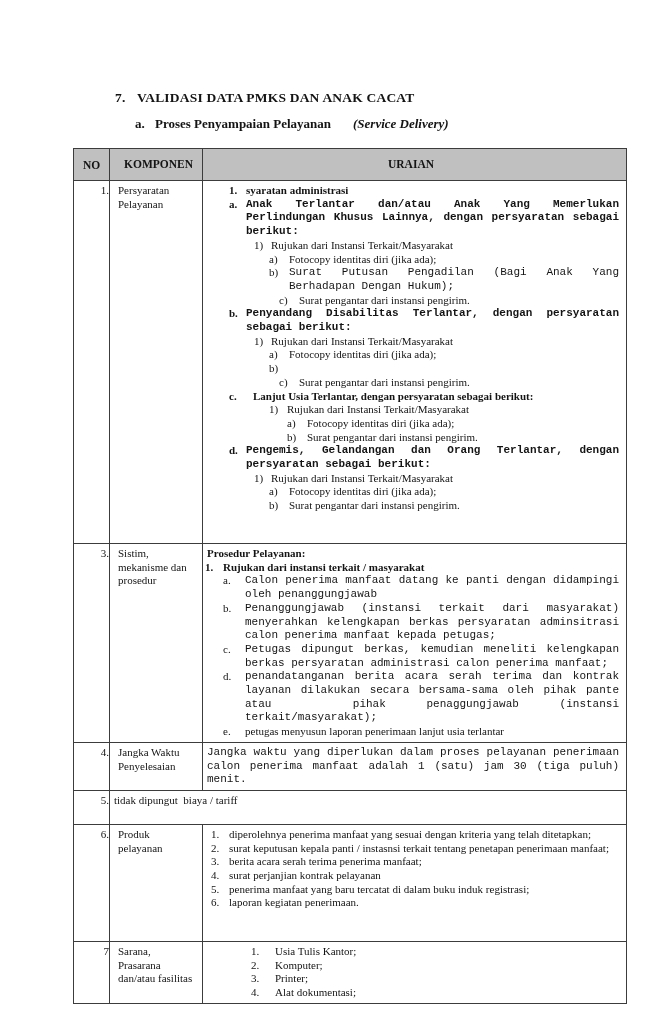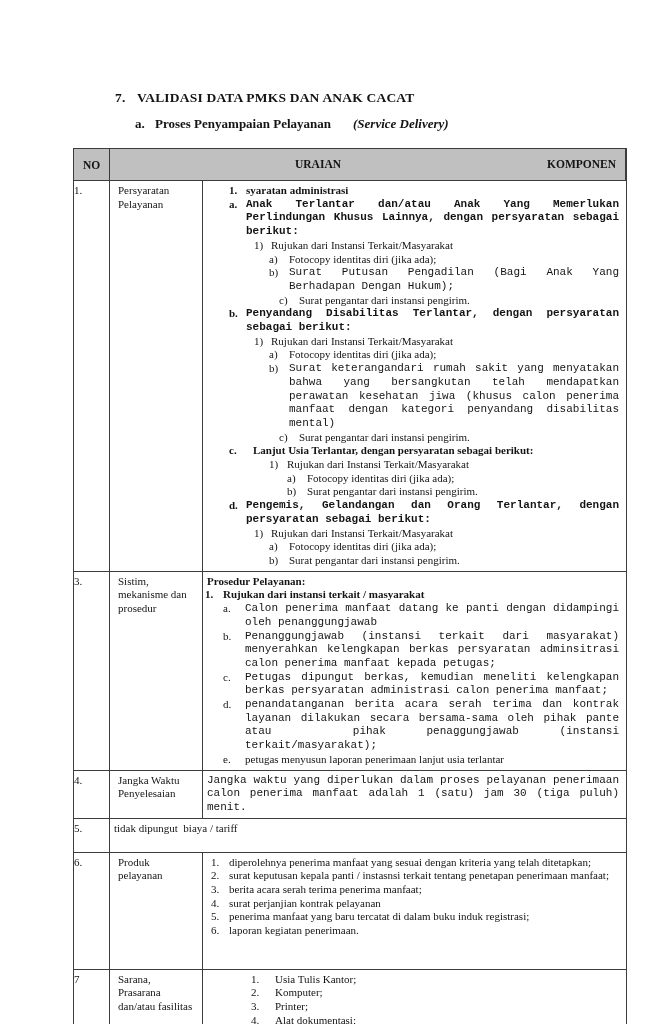--- a/index.html
+++ b/index.html
@@ -22,21 +22,21 @@
     position:absolute;left:73px;top:148px;width:554px;
     border:1px solid #3c3c3c;box-sizing:border-box;
     font-size:11px;line-height:13.7px;
   }
   .hrow{display:flex;background:#c0c0c0;border-bottom:1px solid #3c3c3c;height:31px;
         font-weight:bold;font-size:11.5px;}
   .hrow .hc{display:flex;align-items:center;justify-content:center;box-sizing:border-box;}
   .trow{display:flex;border-bottom:1px solid #3c3c3c;}
   .trow:last-child{border-bottom:none;}
   .c-no{width:36px;flex:none;border-right:1px solid #3c3c3c;box-sizing:border-box;
-        text-align:left;padding-top:3px;}
+        text-align:right;padding-top:3px;}
   .c-kmp{width:93px;flex:none;border-right:1px solid #3c3c3c;box-sizing:border-box;
          padding:3px 3px 3px 8px;white-space:pre-line;}
   .c-ur{flex:1;box-sizing:border-box;padding:3px 7px 3px 0;}
   .h1{min-height:362px;} .h2{min-height:176px;} .h3{min-height:37px;}
   .h4{min-height:33px;}  .h5{min-height:116px;} .h6{min-height:53px;}
 
   
   .it{display:flex;}
   .it .lbl{flex:none;}
   .it .txt{flex:1;white-space:pre-wrap;}
@@ -69,22 +69,22 @@
   <div class="subheading">
     <span class="letter">a.</span>
     <span>Proses Penyampaian Pelayanan</span>
     <span class="ital">(Service Delivery)</span>
   </div>
 
   <div class="tbl">
 
     <div class="hrow">
       <div class="hc c-no">NO</div>
+      <div class="hc c-kmp">KOMPONEN</div>
       <div class="hc c-ur">URAIAN</div>
-      <div class="hc c-kmp">KOMPONEN</div>
     </div>
 
     <div class="trow h1">
       <div class="c-no">1.</div>
       <div class="c-kmp">Persyaratan
 Pelayanan</div>
       <div class="c-ur">
 
       <div class="it i0 b">
             <span class="lbl">1.</span>
@@ -117,21 +117,20 @@
           <div class="it i1">
             <span class="lbl">1)</span>
             <span class="txt">Rujukan dari Instansi Terkait/Masyarakat</span>
           </div>
           <div class="it i2">
             <span class="lbl">a)</span>
             <span class="txt">Fotocopy identitas diri (jika ada);</span>
           </div>
           <div class="it i2 j">
             <span class="lbl">b)</span>
-            <span class="txt">Surat keterangandari rumah sakit yang menyatakan bahwa yang bersangkutan telah mendapatkan perawatan kesehatan jiwa (khusus calon penerima manfaat dengan kategori penyandang disabilitas mental)</span>
           </div>
           <div class="it i2x">
             <span class="lbl">c)</span>
             <span class="txt">Surat pengantar dari instansi pengirim.</span>
           </div>
           <div class="it i0 b wl">
             <span class="lbl">c.</span>
             <span class="txt">Lanjut Usia Terlantar, dengan persyaratan sebagai berikut:</span>
           </div>
           <div class="it i1b">

